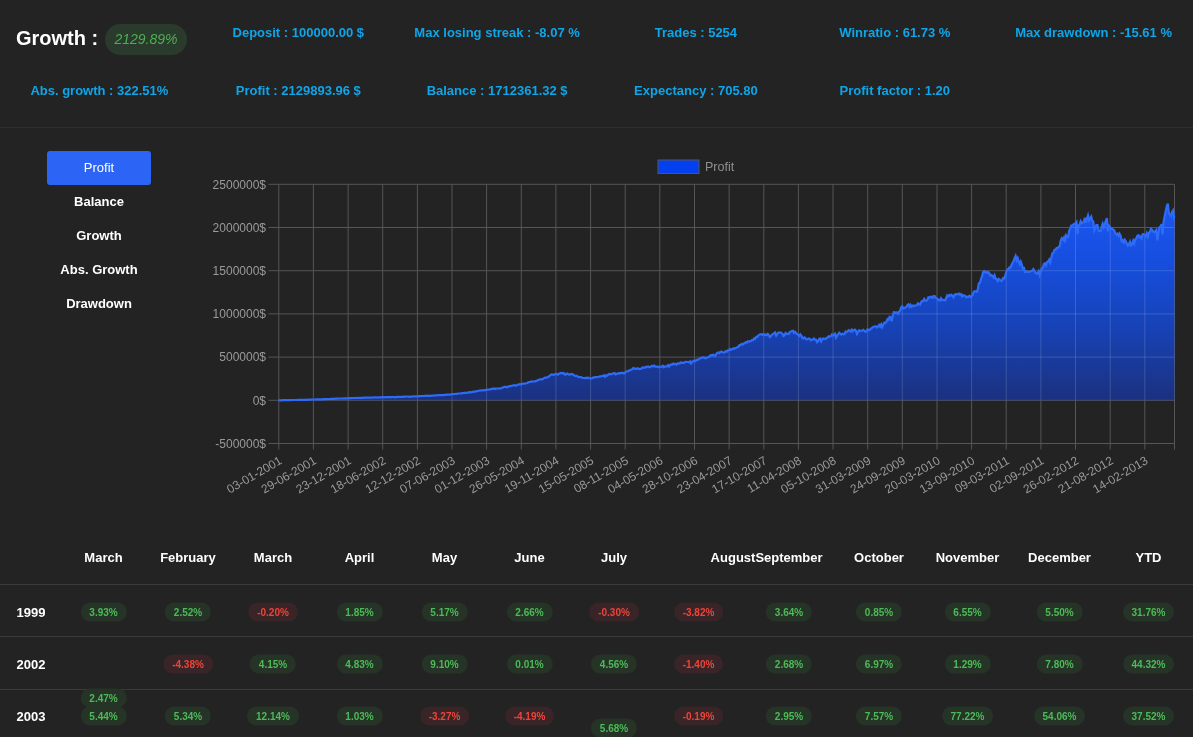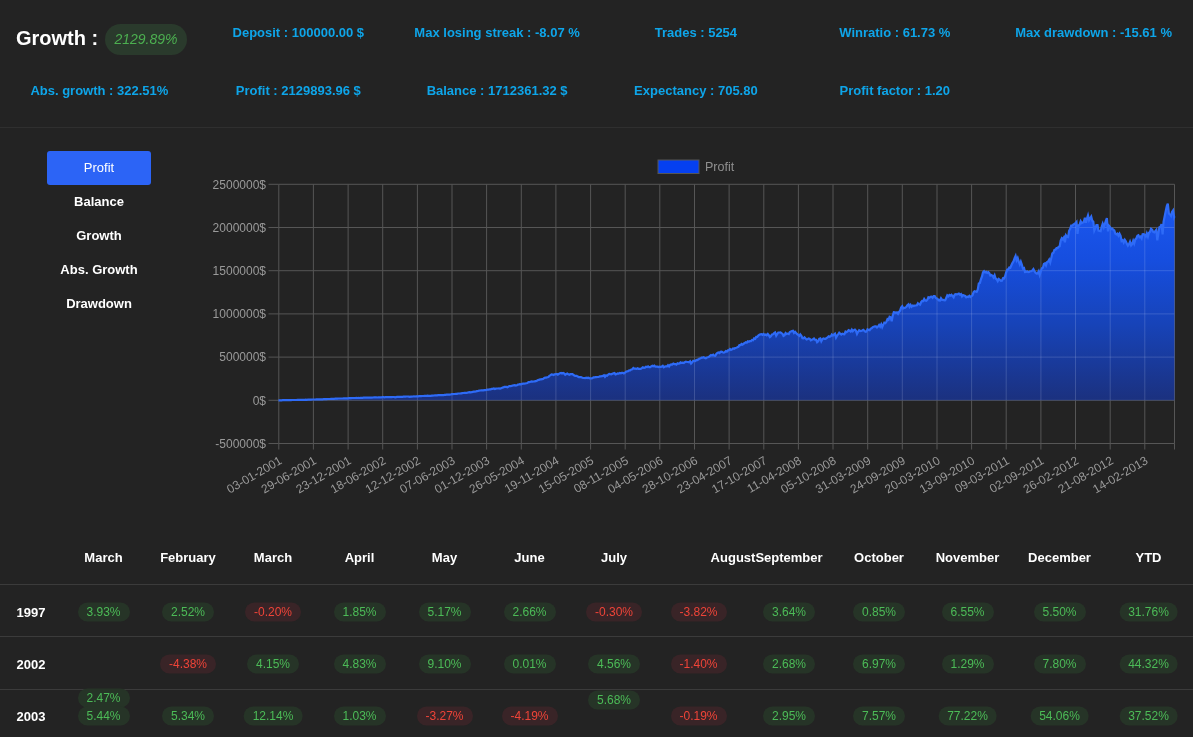--- a/index.html
+++ b/index.html
@@ -15,21 +15,21 @@
 .btn { position:absolute; left:47px; top:151px; width:104px; height:34px; line-height:34px;
   background:#2c64f6; border-radius:3px; color:#fff; font-size:13px; text-align:center; }
 .nv { position:absolute; left:47px; width:104px; height:15px; line-height:15px; color:#fff;
   font-size:13px; font-weight:bold; text-align:center; }
 .mh { position:absolute; transform:translateX(-50%); color:#fff; font-weight:bold;
   font-size:13px; white-space:nowrap; }
 .sep { position:absolute; left:0; width:1193px; height:1px; background:#3b3b3b; }
 .yr { position:absolute; transform:translate(-50%,-50%); color:#fff; font-weight:bold;
   font-size:13px; }
 .pill { position:absolute; transform:translate(-50%,-50%); height:19px; line-height:19px;
-  border-radius:10px; font-size:12px; padding:0 9px; }
+  border-radius:10px; font-size:10px; padding:0 9px;font-weight:bold; }
 .pg { background:#263427; color:#4cbb57; }
 .pr { background:#392427; color:#ef4438; }
 </style></head>
 <body>
 <div class="title">Growth :</div>
 <div class="gpill">2129.89%</div>
 <div class="st" style="left:298.3px;top:25px">Deposit : 100000.00 $</div>
 <div class="st" style="left:497.1px;top:25px">Max losing streak : -8.07 %</div>
 <div class="st" style="left:695.9px;top:25px">Trades : 5254</div>
 <div class="st" style="left:894.8px;top:25px">Winratio : 61.73 %</div>
@@ -214,21 +214,21 @@
 <div class="mh" style="left:614px;top:550px">July</div>
 <div class="mh" style="left:733px;top:550px">August</div>
 <div class="mh" style="left:789px;top:550px">September</div>
 <div class="mh" style="left:879px;top:550px">October</div>
 <div class="mh" style="left:967.5px;top:550px">November</div>
 <div class="mh" style="left:1059.5px;top:550px">December</div>
 <div class="mh" style="left:1148.5px;top:550px">YTD</div>
 <div class="sep" style="top:583.5px"></div>
 <div class="sep" style="top:635.5px"></div>
 <div class="sep" style="top:689px"></div>
-<div class="yr" style="left:31px;top:611.5px">1997</div>
+<div class="yr" style="left:31px;top:611.5px">1999</div>
 <div class="pill pg" style="left:103.5px;top:611.5px">3.93%</div>
 <div class="pill pg" style="left:188px;top:611.5px">2.52%</div>
 <div class="pill pr" style="left:273px;top:611.5px">-0.20%</div>
 <div class="pill pg" style="left:359.5px;top:611.5px">1.85%</div>
 <div class="pill pg" style="left:444.5px;top:611.5px">5.17%</div>
 <div class="pill pg" style="left:529.5px;top:611.5px">2.66%</div>
 <div class="pill pr" style="left:614px;top:611.5px">-0.30%</div>
 <div class="pill pr" style="left:698.5px;top:611.5px">-3.82%</div>
 <div class="pill pg" style="left:789px;top:611.5px">3.64%</div>
 <div class="pill pg" style="left:879px;top:611.5px">0.85%</div>
@@ -249,18 +249,18 @@
 <div class="pill pg" style="left:967.5px;top:663.5px">1.29%</div>
 <div class="pill pg" style="left:1059.5px;top:663.5px">7.80%</div>
 <div class="pill pg" style="left:1148.5px;top:663.5px">44.32%</div>
 <div class="yr" style="left:31px;top:715.5px">2003</div>
 <div class="pill pg" style="left:103.5px;top:715.5px">5.44%</div>
 <div class="pill pg" style="left:188px;top:715.5px">5.34%</div>
 <div class="pill pg" style="left:273px;top:715.5px">12.14%</div>
 <div class="pill pg" style="left:359.5px;top:715.5px">1.03%</div>
 <div class="pill pr" style="left:444.5px;top:715.5px">-3.27%</div>
 <div class="pill pr" style="left:529.5px;top:715.5px">-4.19%</div>
-<div class="pill pg" style="left:614px;top:700px">5.68%</div>
+<div class="pill pg" style="left:614px;top:728px">5.68%</div>
 <div class="pill pr" style="left:698.5px;top:715.5px">-0.19%</div>
 <div class="pill pg" style="left:789px;top:715.5px">2.95%</div>
 <div class="pill pg" style="left:879px;top:715.5px">7.57%</div>
 <div class="pill pg" style="left:967.5px;top:715.5px">77.22%</div>
 <div class="pill pg" style="left:1059.5px;top:715.5px">54.06%</div>
 <div class="pill pg" style="left:1148.5px;top:715.5px">37.52%</div>
 </body></html>

